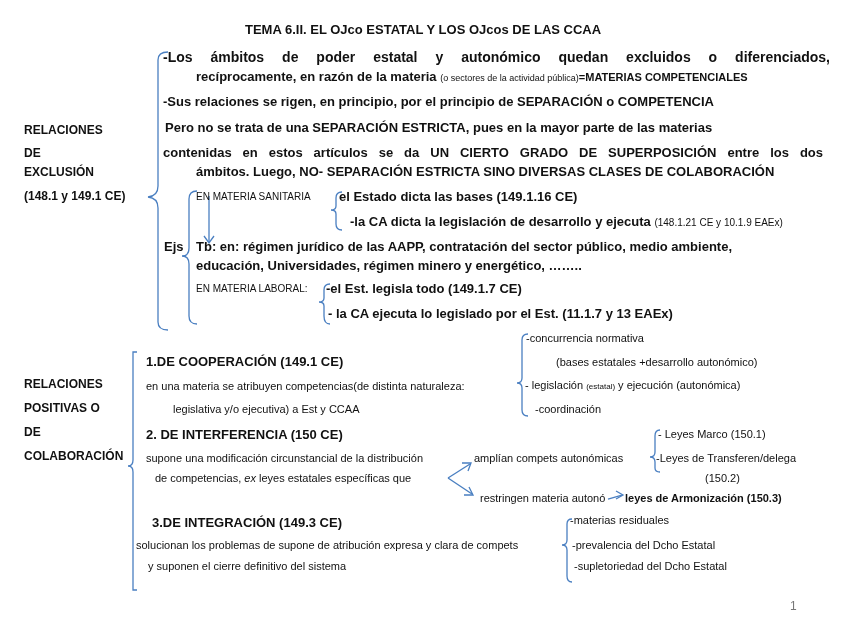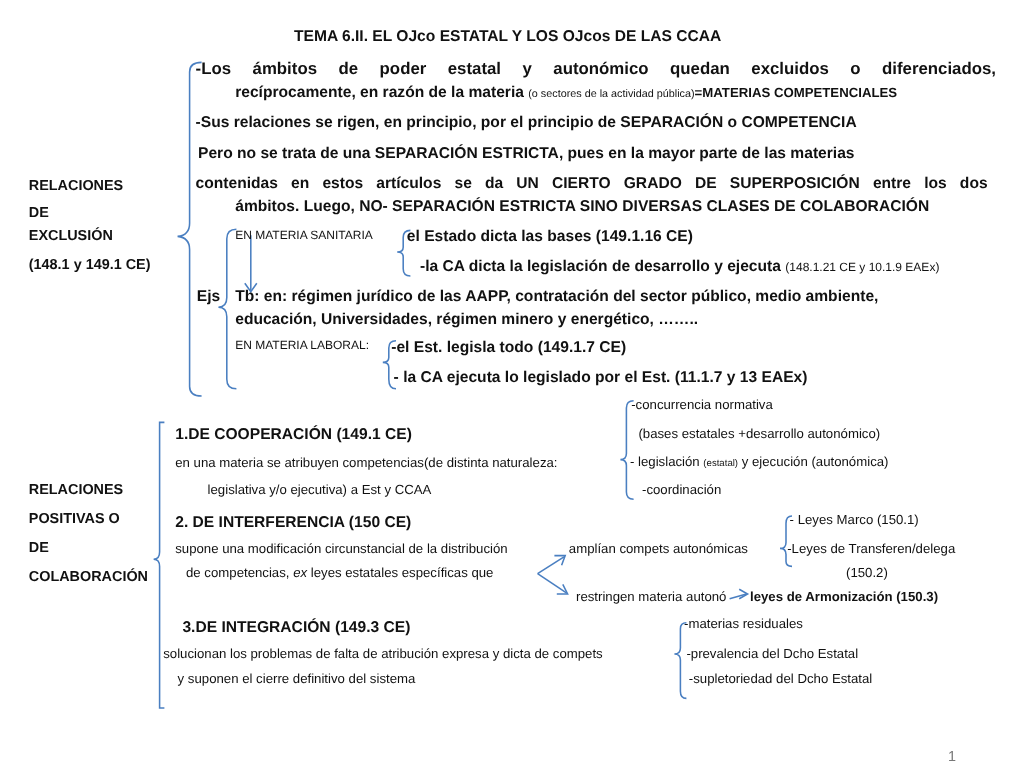--- a/index.html
+++ b/index.html
@@ -4,21 +4,21 @@
   <style>
     html, body { margin: 0; padding: 0; }
     body {
       width: 848px; height: 636px; background: #ffffff; position: relative; overflow: hidden;
       font-family: "Liberation Sans", "DejaVu Sans", sans-serif; color: #111;
     }
     .t { position: absolute; white-space: nowrap; line-height: 1; }
     .b { font-weight: bold; }
     .f14 { font-size: 14px; }
     .f13 { font-size: 13px; }
-    .f12 { font-size: 12px; margin-top: 24px; }
+    .f12 { font-size: 12px; }
     .f11 { font-size: 11px; }
     .f10 { font-size: 10px; }
     .f9 { font-size: 9px; }
     .f8 { font-size: 8px; }
     .just { text-align: justify; text-align-last: justify; }
     svg.overlay { position: absolute; left: 0; top: 0; pointer-events: none; }
     .pagenum { color: #777; }
   </style>
 </head>
 <body>
@@ -82,34 +82,34 @@
 
 <div class="t b f12" style="left:24px; top:378px;">RELACIONES</div>
 <div class="t b f12" style="left:24px; top:402px;">POSITIVAS O</div>
 <div class="t b f12" style="left:24px; top:426px;">DE</div>
 <div class="t b f12" style="left:24px; top:450px;">COLABORACIÓN</div>
 
 <div class="t b f13" style="left:146px; top:355px;">1.DE COOPERACIÓN (149.1 CE)</div>
 <div class="t f11" style="left:146px; top:381px;">en una materia se atribuyen competencias(de distinta naturaleza:</div>
 <div class="t f11" style="left:173px; top:404px;">legislativa y/o ejecutiva) a Est y CCAA</div>
 <div class="t f11" style="left:526px; top:333px;">-concurrencia normativa</div>
-<div class="t f11" style="left:532px; top:357px;">(bases estatales +desarrollo autonómico)</div>
+<div class="t f11" style="left:556px; top:357px;">(bases estatales +desarrollo autonómico)</div>
 <div class="t f11" style="left:525px; top:380px;"><span>- legislación </span><span class="f8">(estatal)</span><span> y ejecución (autonómica)</span></div>
 <div class="t f11" style="left:535px; top:404px;">-coordinación</div>
 
 <div class="t b f13" style="left:146px; top:428px;">2. DE INTERFERENCIA (150 CE)</div>
 <div class="t f11" style="left:146px; top:453px;">supone una modificación circunstancial de la distribución</div>
 <div class="t f11" style="left:155px; top:473px;"><span>de competencias, </span><i>ex</i><span> leyes estatales específicas que</span></div>
 <div class="t f11" style="left:474px; top:453px;">amplían compets autonómicas</div>
 <div class="t f11" style="left:480px; top:493px;">restringen materia autonó</div>
 <div class="t f11" style="left:658px; top:429px;">- Leyes Marco (150.1)</div>
 <div class="t f11" style="left:656px; top:453px;">-Leyes de Transferen/delega</div>
 <div class="t f11" style="left:705px; top:473px;">(150.2)</div>
 <div class="t f11" style="left:625px; top:493px;font-weight:bold;">leyes de Armonización (150.3)</div>
 
 <div class="t b f13" style="left:152px; top:516px;">3.DE INTEGRACIÓN (149.3 CE)</div>
-<div class="t f11" style="left:136px; top:540px;">solucionan los problemas de falta de atribución expresa y dicta de compets</div>
+<div class="t f11" style="left:136px; top:540px;">solucionan los problemas de supone de atribución expresa y clara de compets</div>
 <div class="t f11" style="left:148px; top:561px;">y suponen el cierre definitivo del sistema</div>
 <div class="t f11" style="left:570px; top:515px;">-materias residuales</div>
 <div class="t f11" style="left:572px; top:540px;">-prevalencia del Dcho Estatal</div>
 <div class="t f11" style="left:574px; top:561px;">-supletoriedad del Dcho Estatal</div>
 
 <div class="t f12 pagenum" style="left:790px; top:600px;">1</div>
 
 </body></html>

